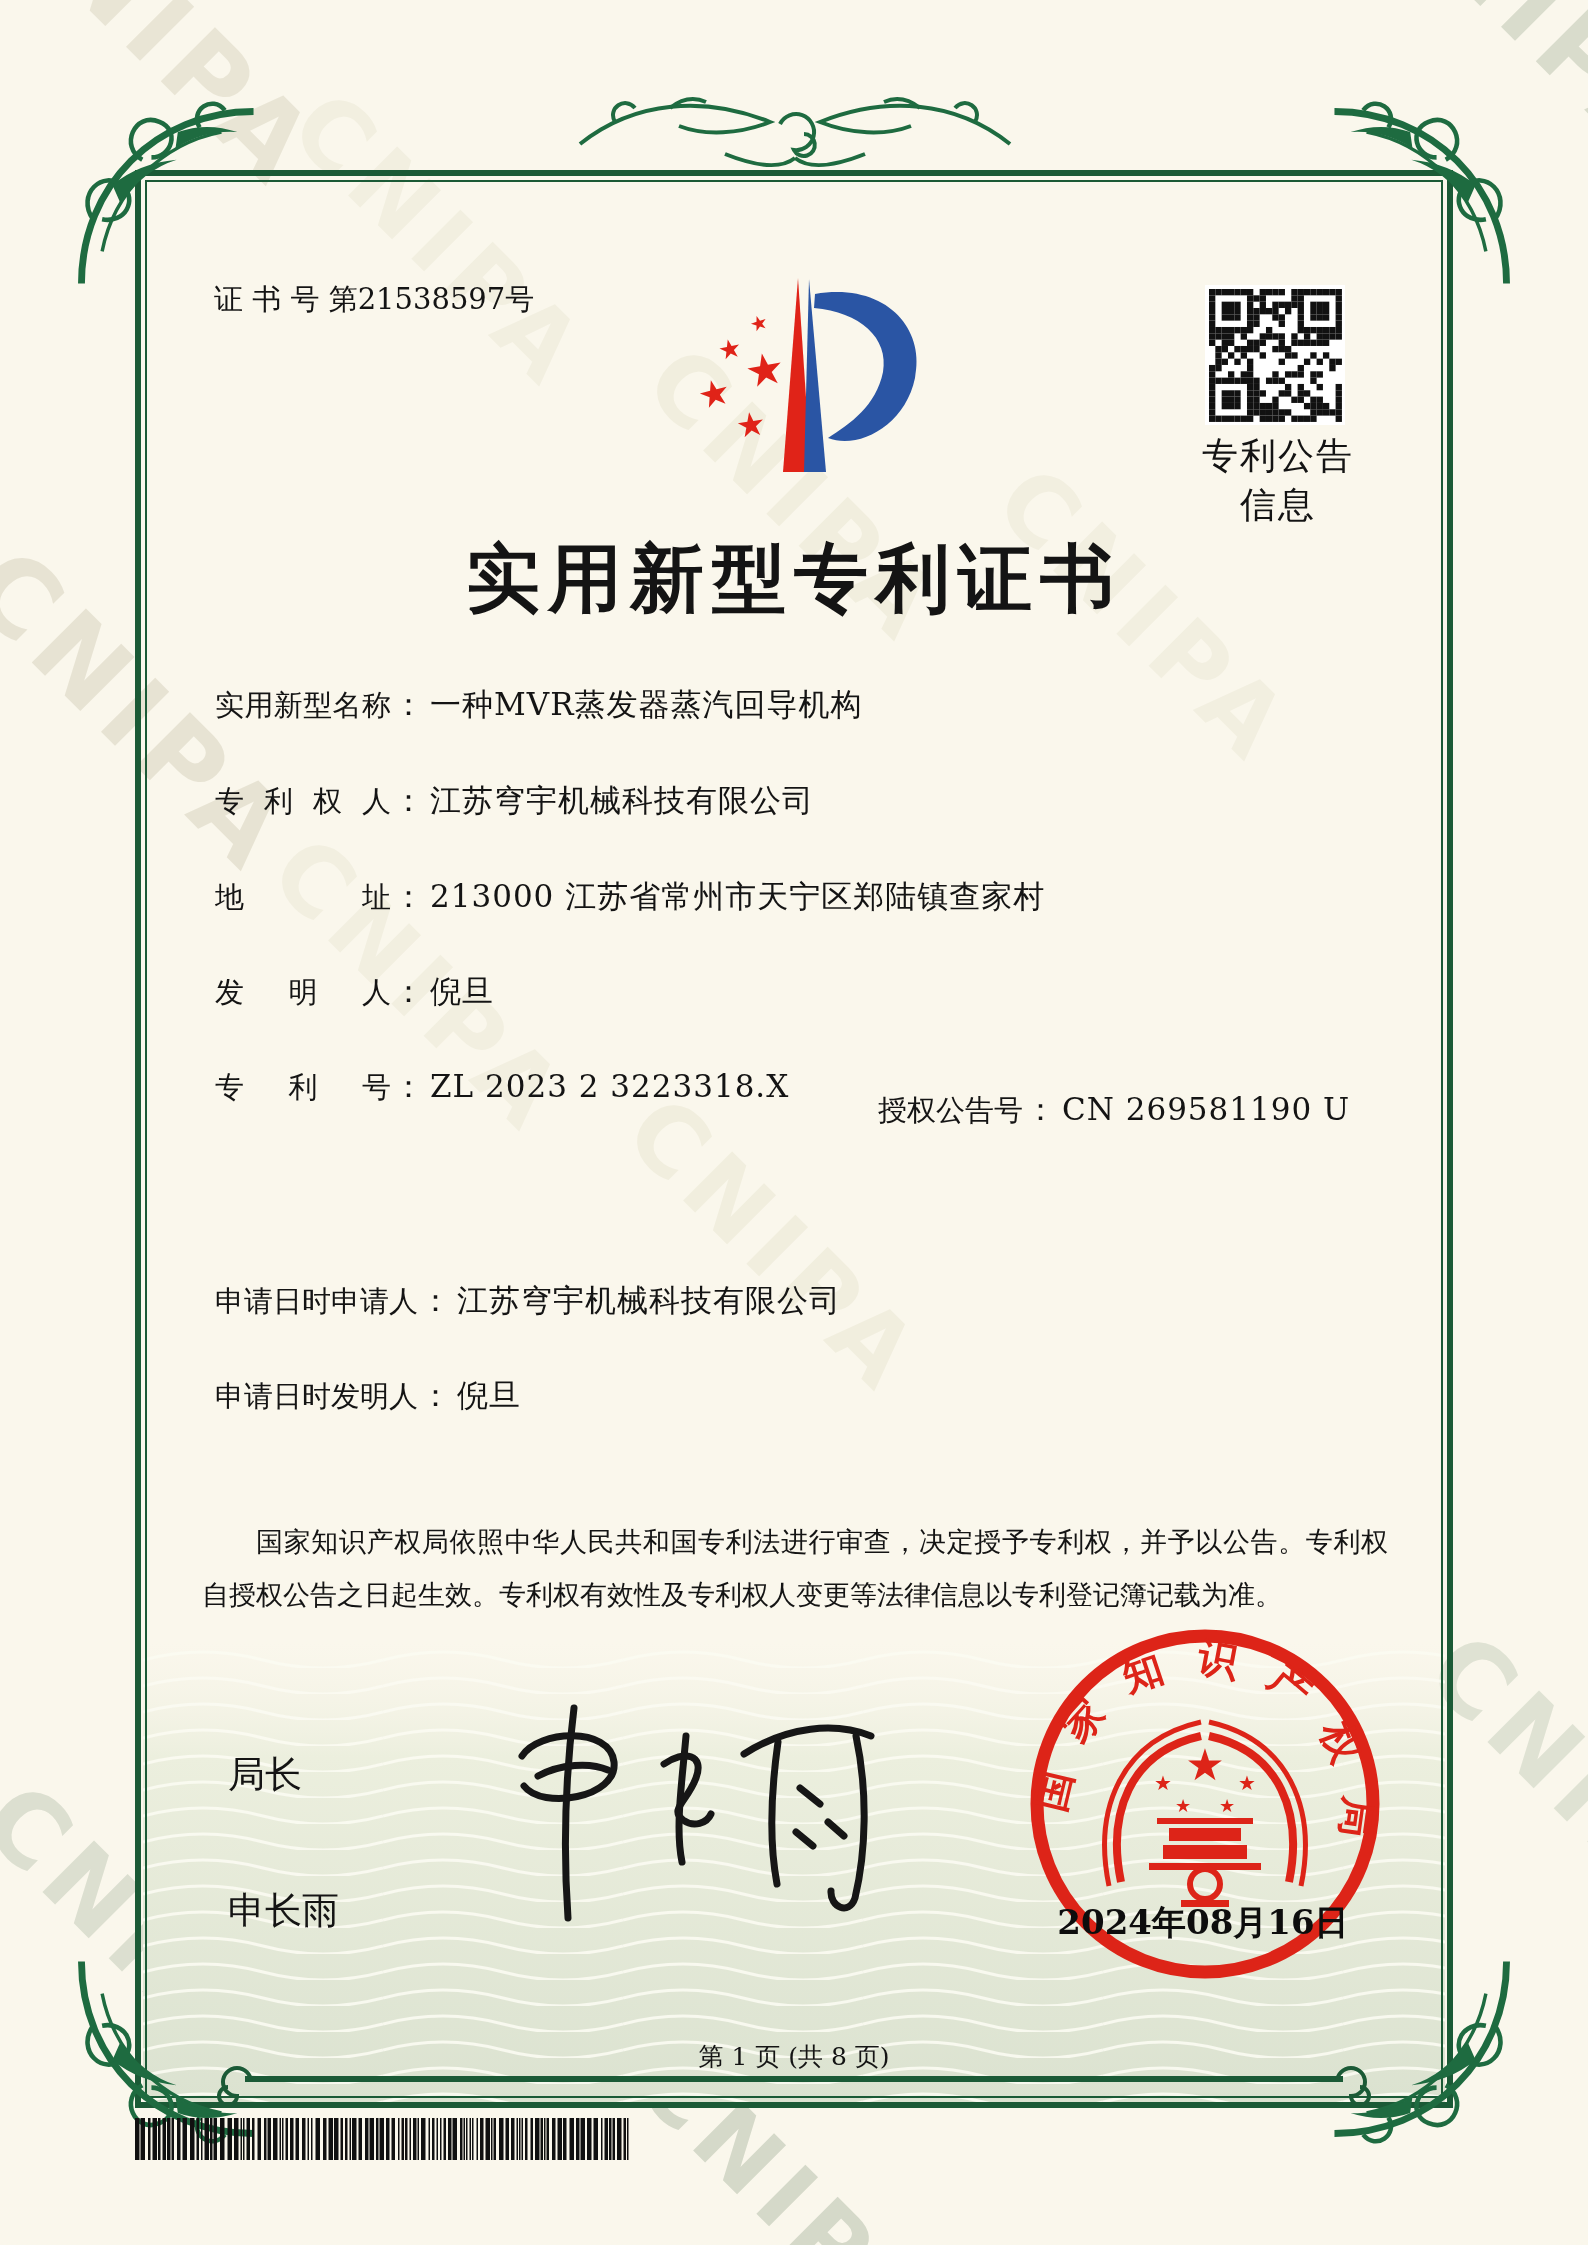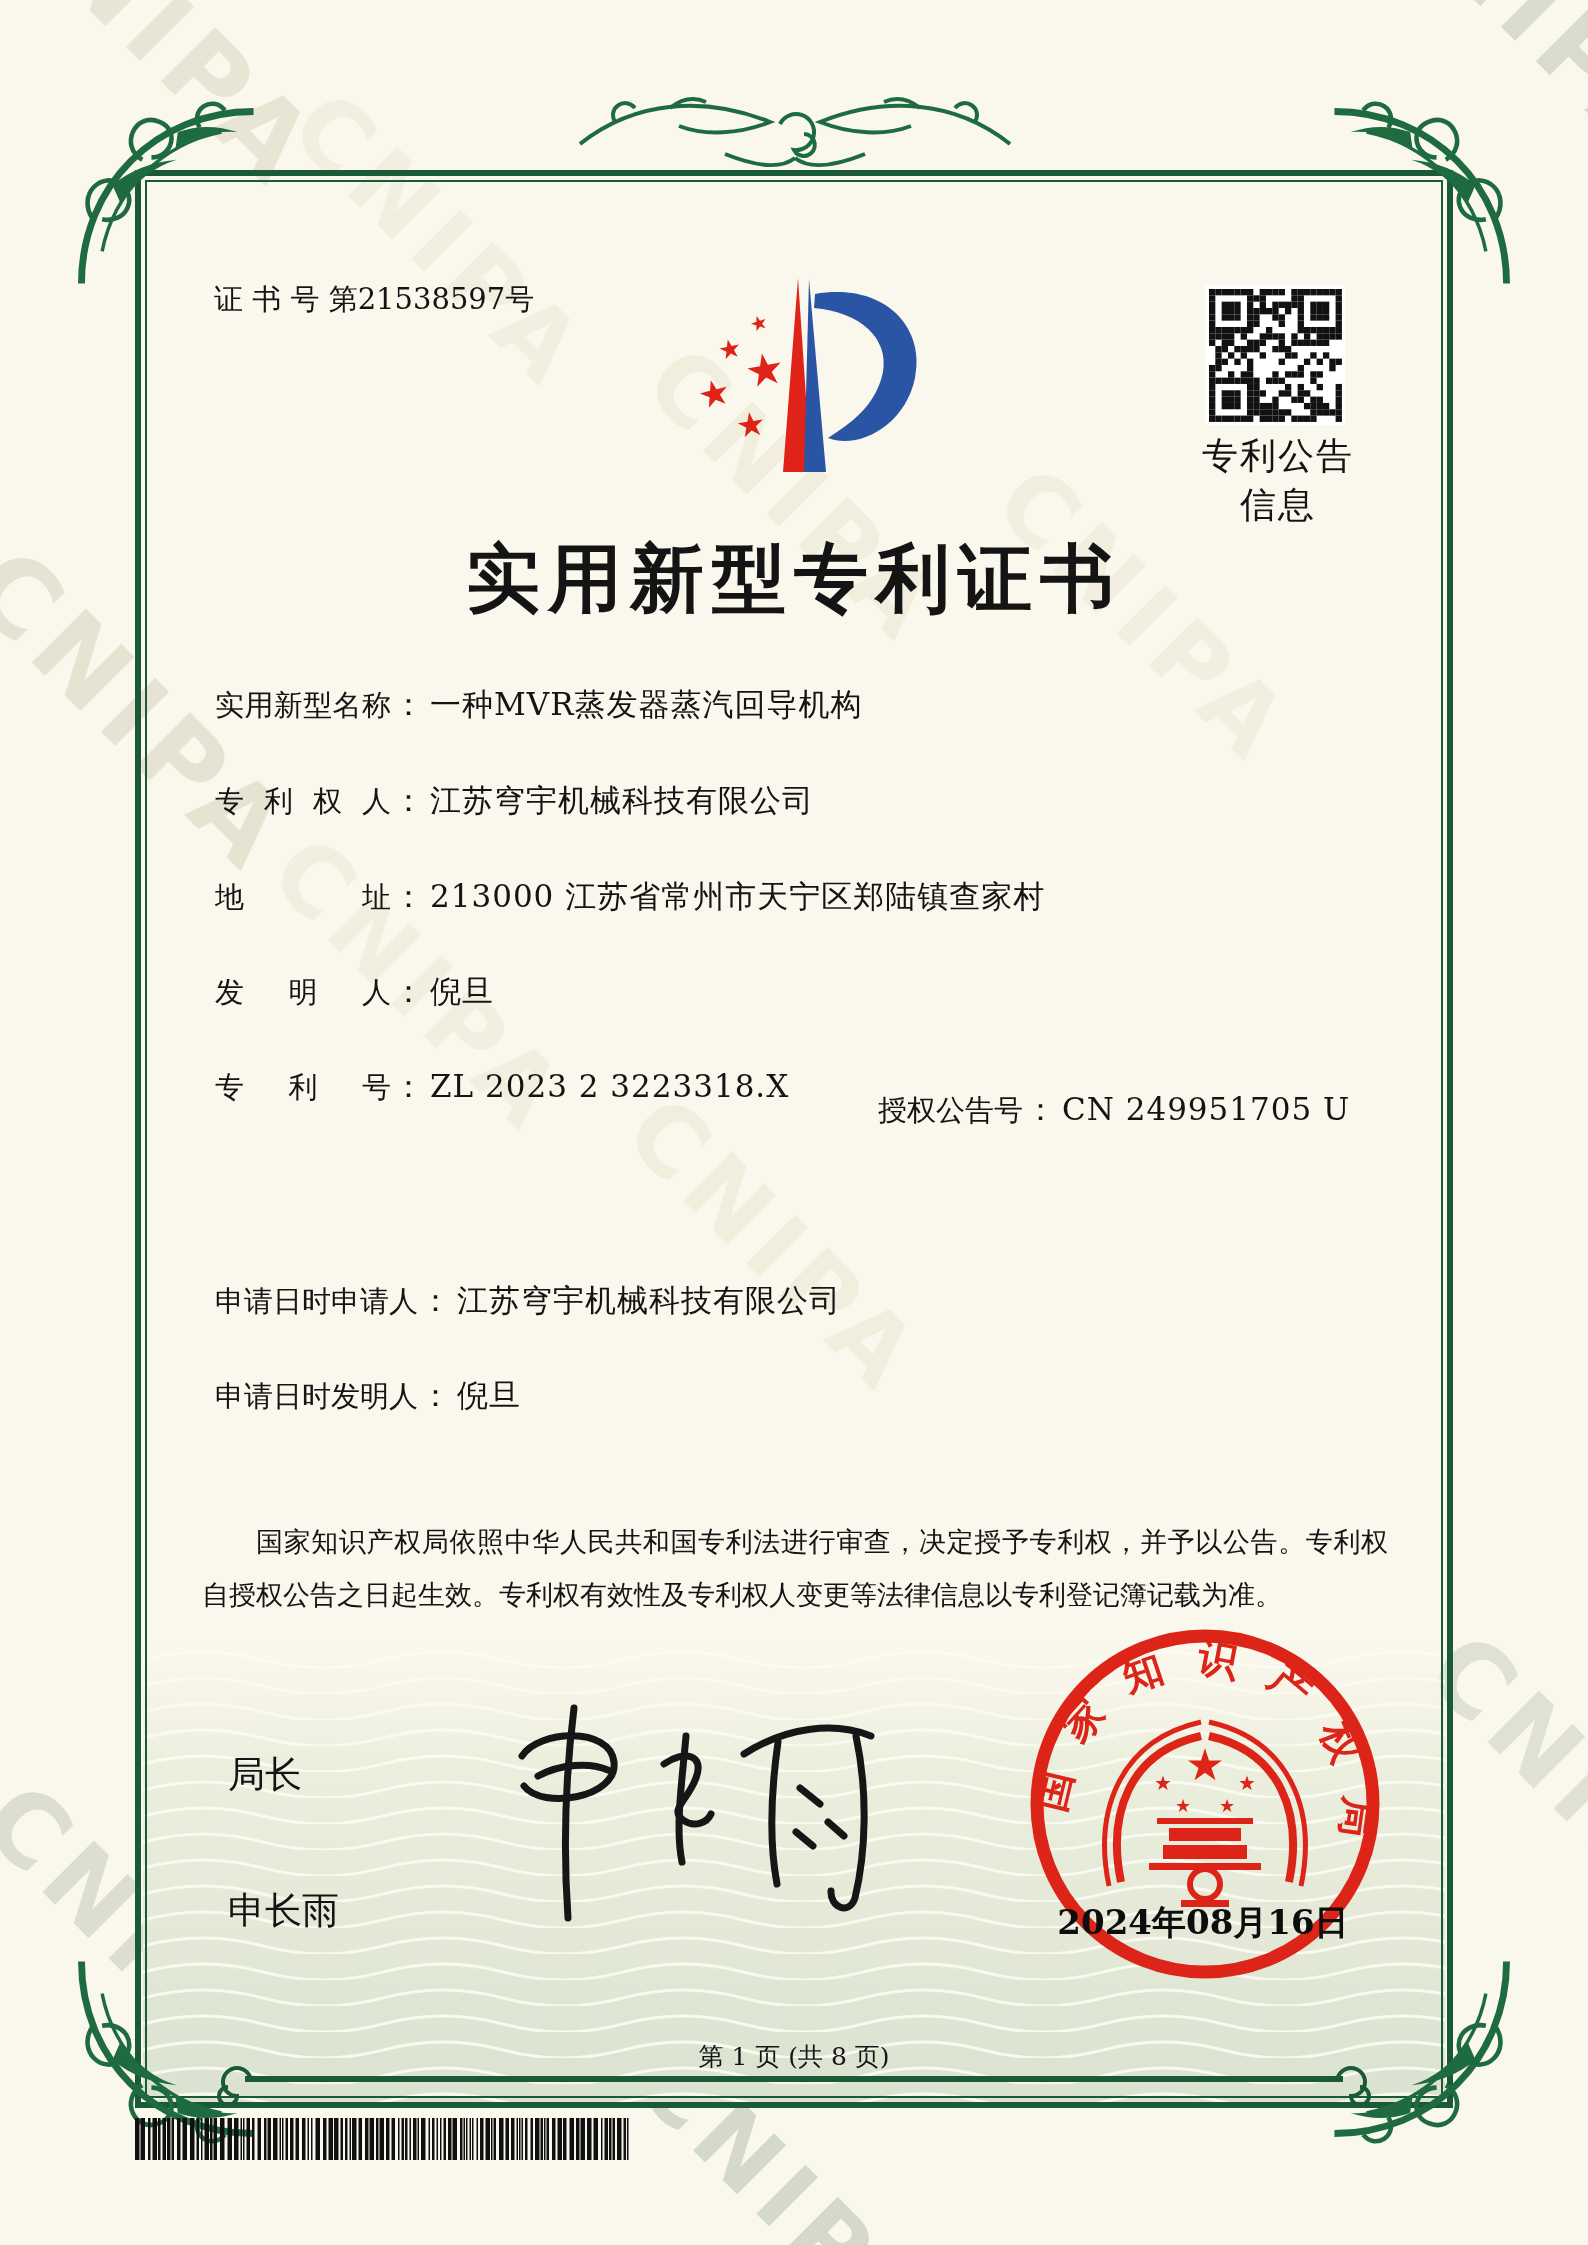--- a/index.html
+++ b/index.html
@@ -411,21 +411,21 @@
   <div class="row" style="top:876px;">
     <span class="lb">地址</span><span class="colon">：</span><span class="val">213000 江苏省常州市天宁区郑陆镇查家村</span>
   </div>
   <div class="row" style="top:971px;">
     <span class="lb">发明人</span><span class="colon">：</span><span class="val">倪旦</span>
   </div>
   <div class="row" style="top:1066px;">
     <span class="lb">专利号</span><span class="colon">：</span><span class="val">ZL 2023 2 3223318.X</span>
   </div>
   <div class="row row-r" style="top:1066px;">
-    <span class="lb-wide">授权公告号</span><span class="colon">：</span><span class="val">CN 249951705 U</span>
+    <span class="lb-wide">授权公告号</span><span class="colon">：</span><span class="val">CN 269581190 U</span>
   </div>
   <div class="row" style="top:1257px;">
     <span class="lb-wide">申请日时申请人</span><span class="colon">：</span><span class="val">江苏穹宇机械科技有限公司</span>
   </div>
   <div class="row" style="top:1352px;">
     <span class="lb-wide">申请日时发明人</span><span class="colon">：</span><span class="val">倪旦</span>
   </div>
 
   <div class="legal">国家知识产权局依照中华人民共和国专利法进行审查，决定授予专利权，并予以公告。专利权自授权公告之日起生效。专利权有效性及专利权人变更等法律信息以专利登记簿记载为准。</div>
 

